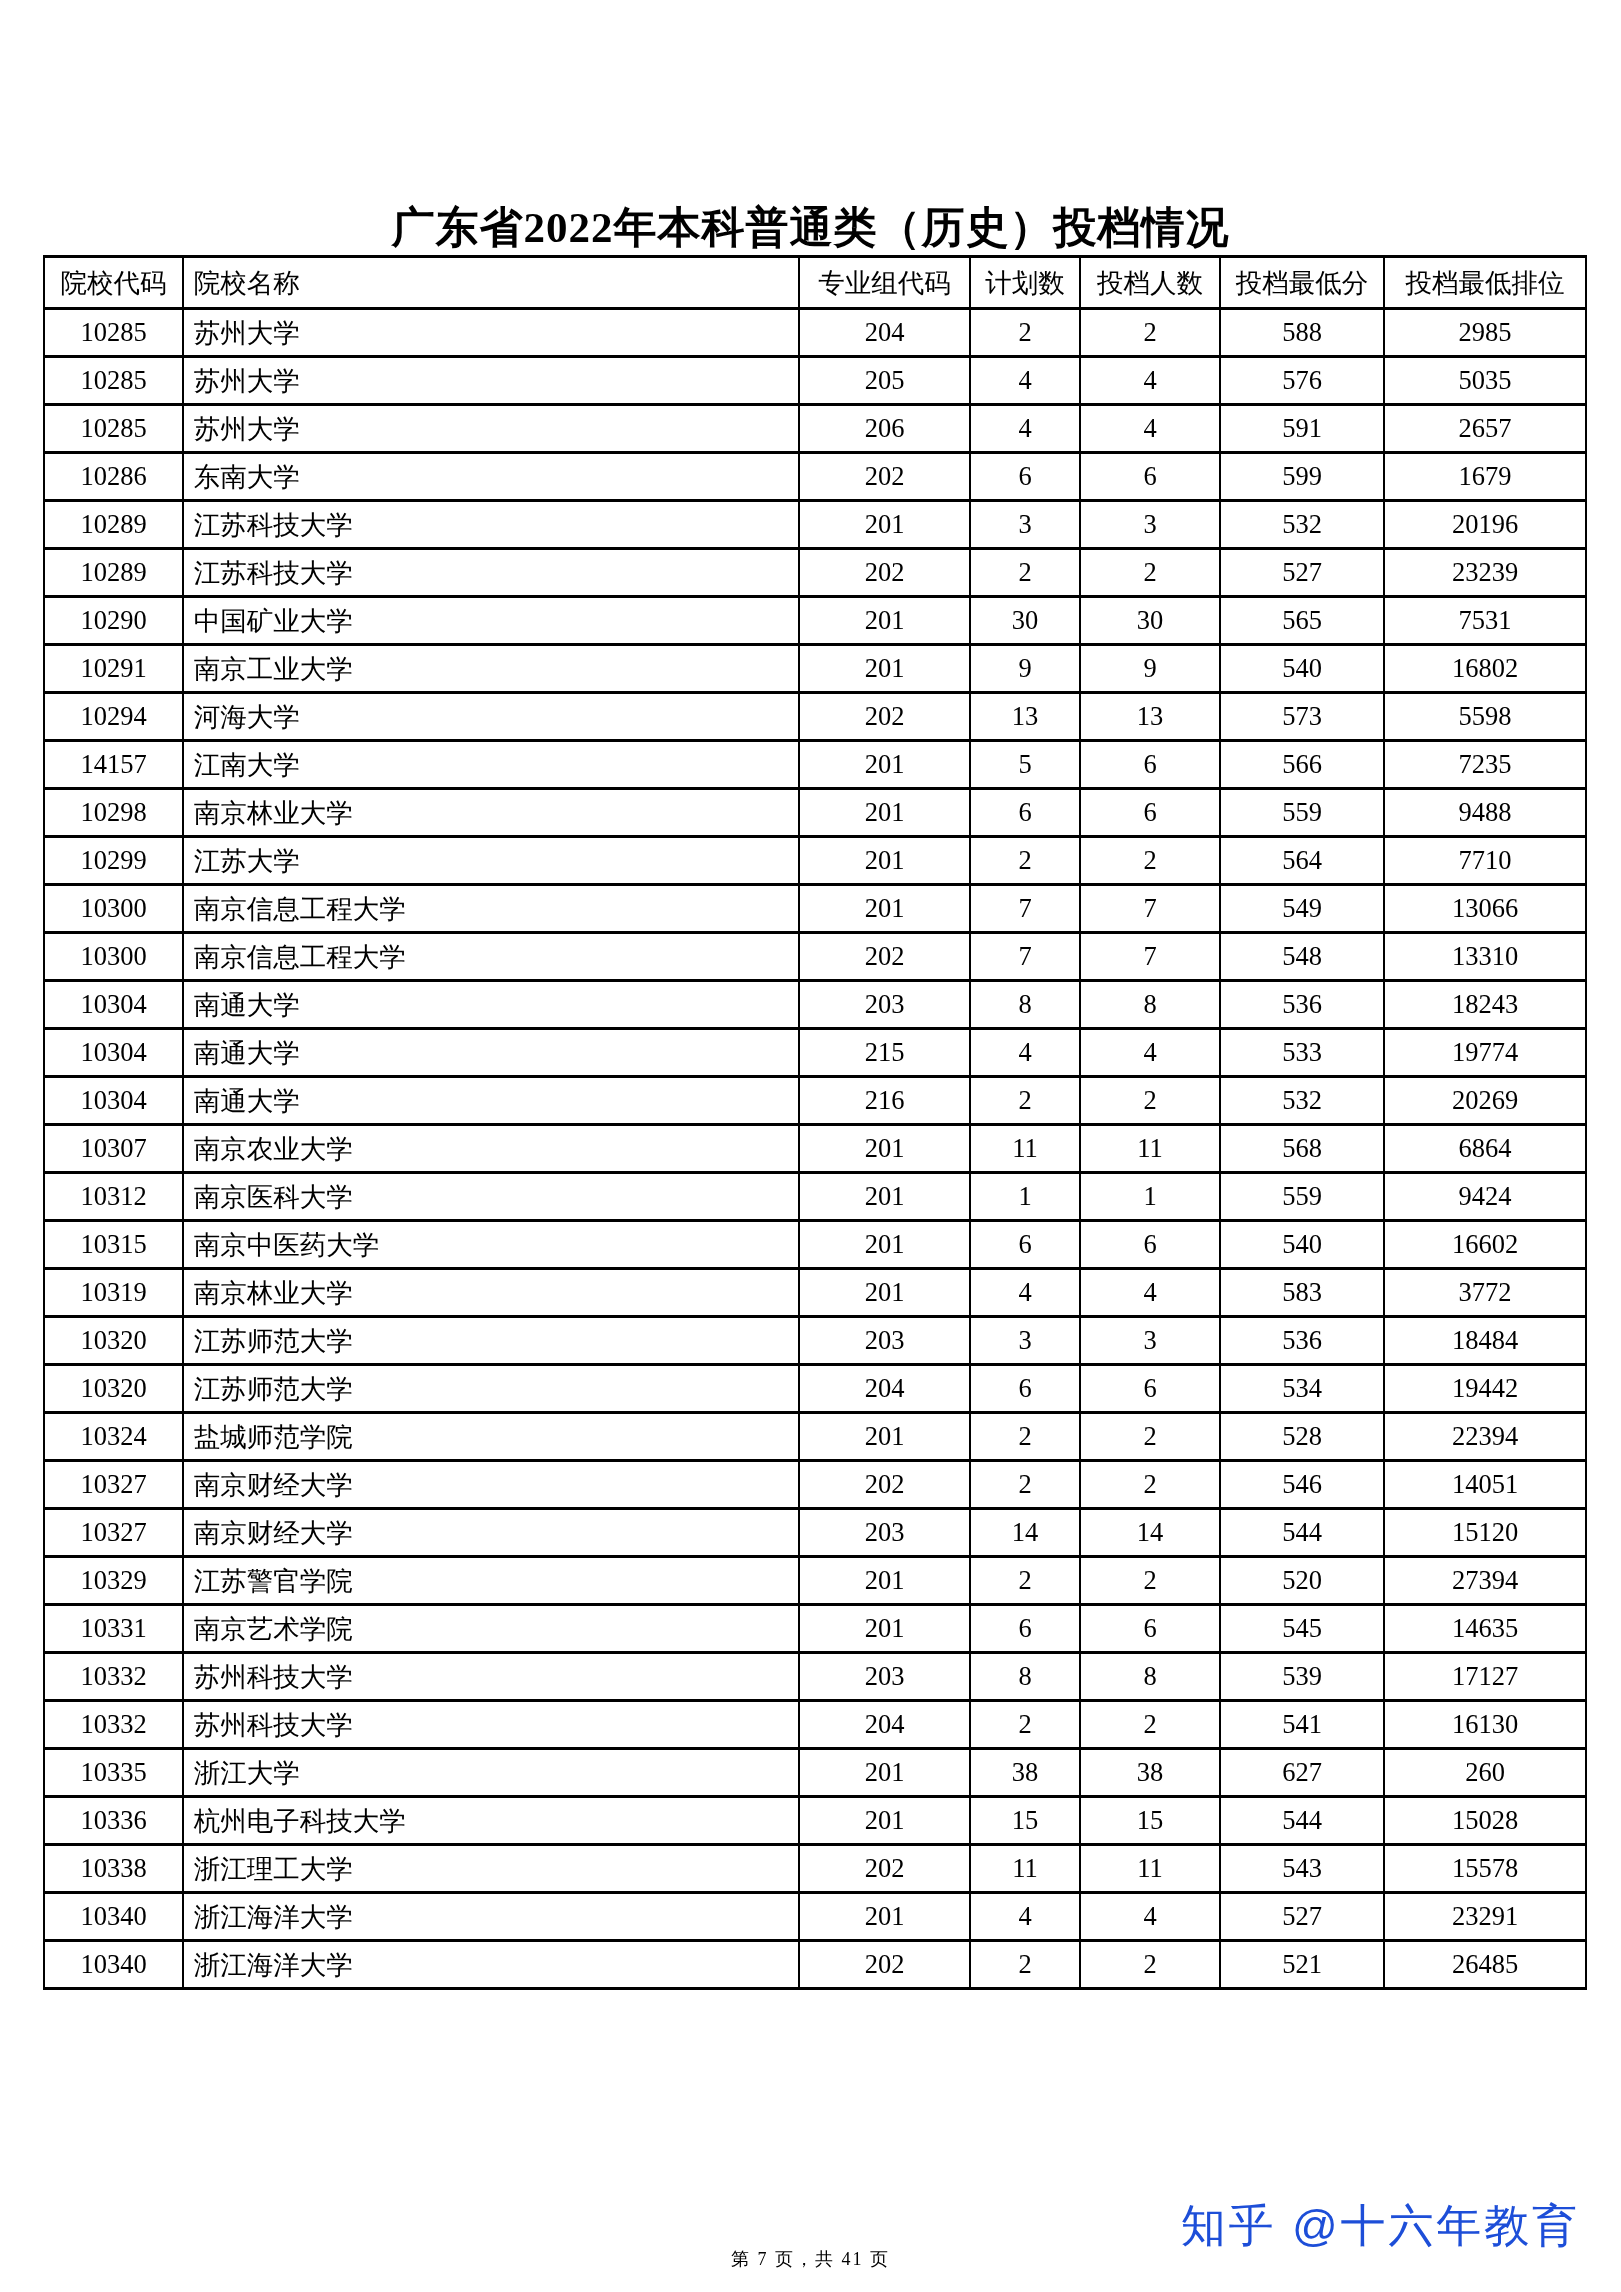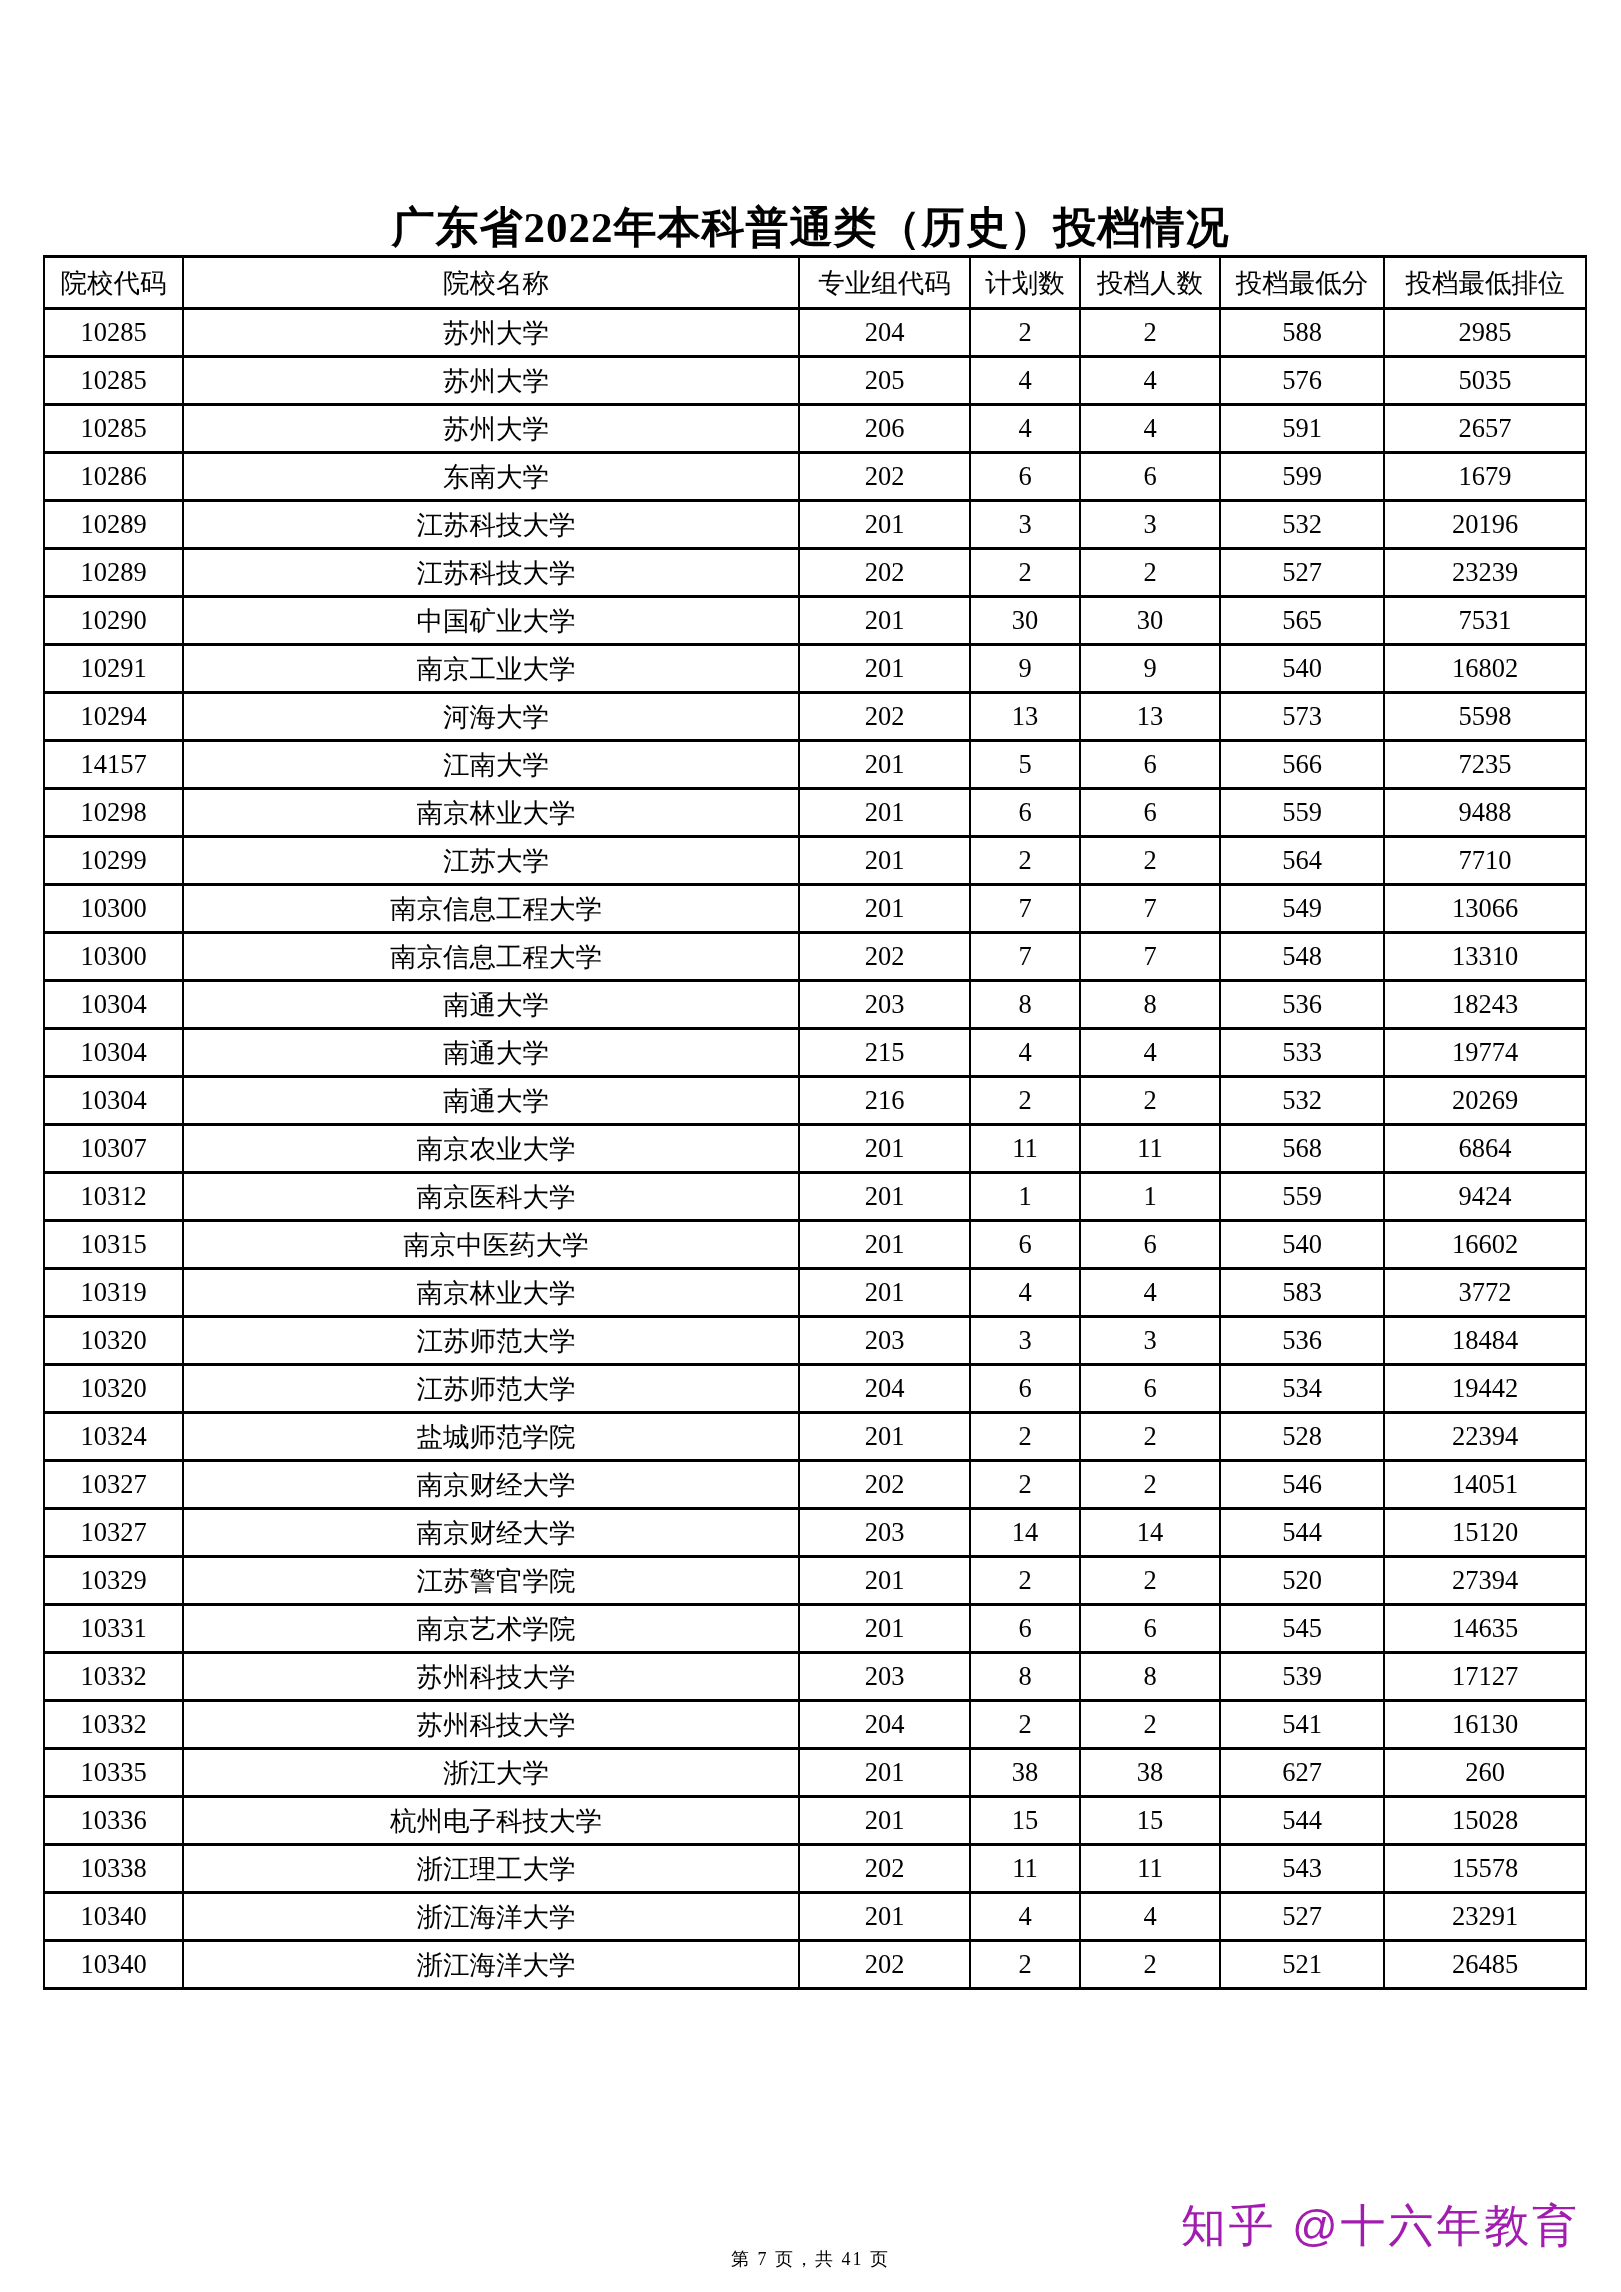--- a/index.html
+++ b/index.html
@@ -39,38 +39,38 @@
     font-size: 26.5px;
     font-weight: 400;
     text-align: center;
     padding: 0;
     white-space: nowrap;
     overflow: hidden;
   }
   table.admission thead tr { height: 52px; }
   table.admission tbody tr { height: 48px; background: #fff; padding-left: 20px; }
   table.admission th.h1, table.admission td.c1 {
-    text-align: center;
+    text-align: left;
     padding-left: 9.8px;
   }
   .footer {
     position: absolute;
     top: 2247px;
     left: 0;
     width: 100%;
     text-align: center;
     font-size: 18px;
     letter-spacing: 2px;
   }
   .watermark {
     position: absolute;
     top: 2196px;
     right: 41px;
     font-size: 45px;
-    color: #a21caf;
+    color: #1d4ed8;
     font-family: "Liberation Sans", "DejaVu Sans", sans-serif;
     font-weight: 400;
     letter-spacing: 2.9px;
     white-space: nowrap;
   }
 </style>
 </head>
 <body>
 
 <div class="page">

